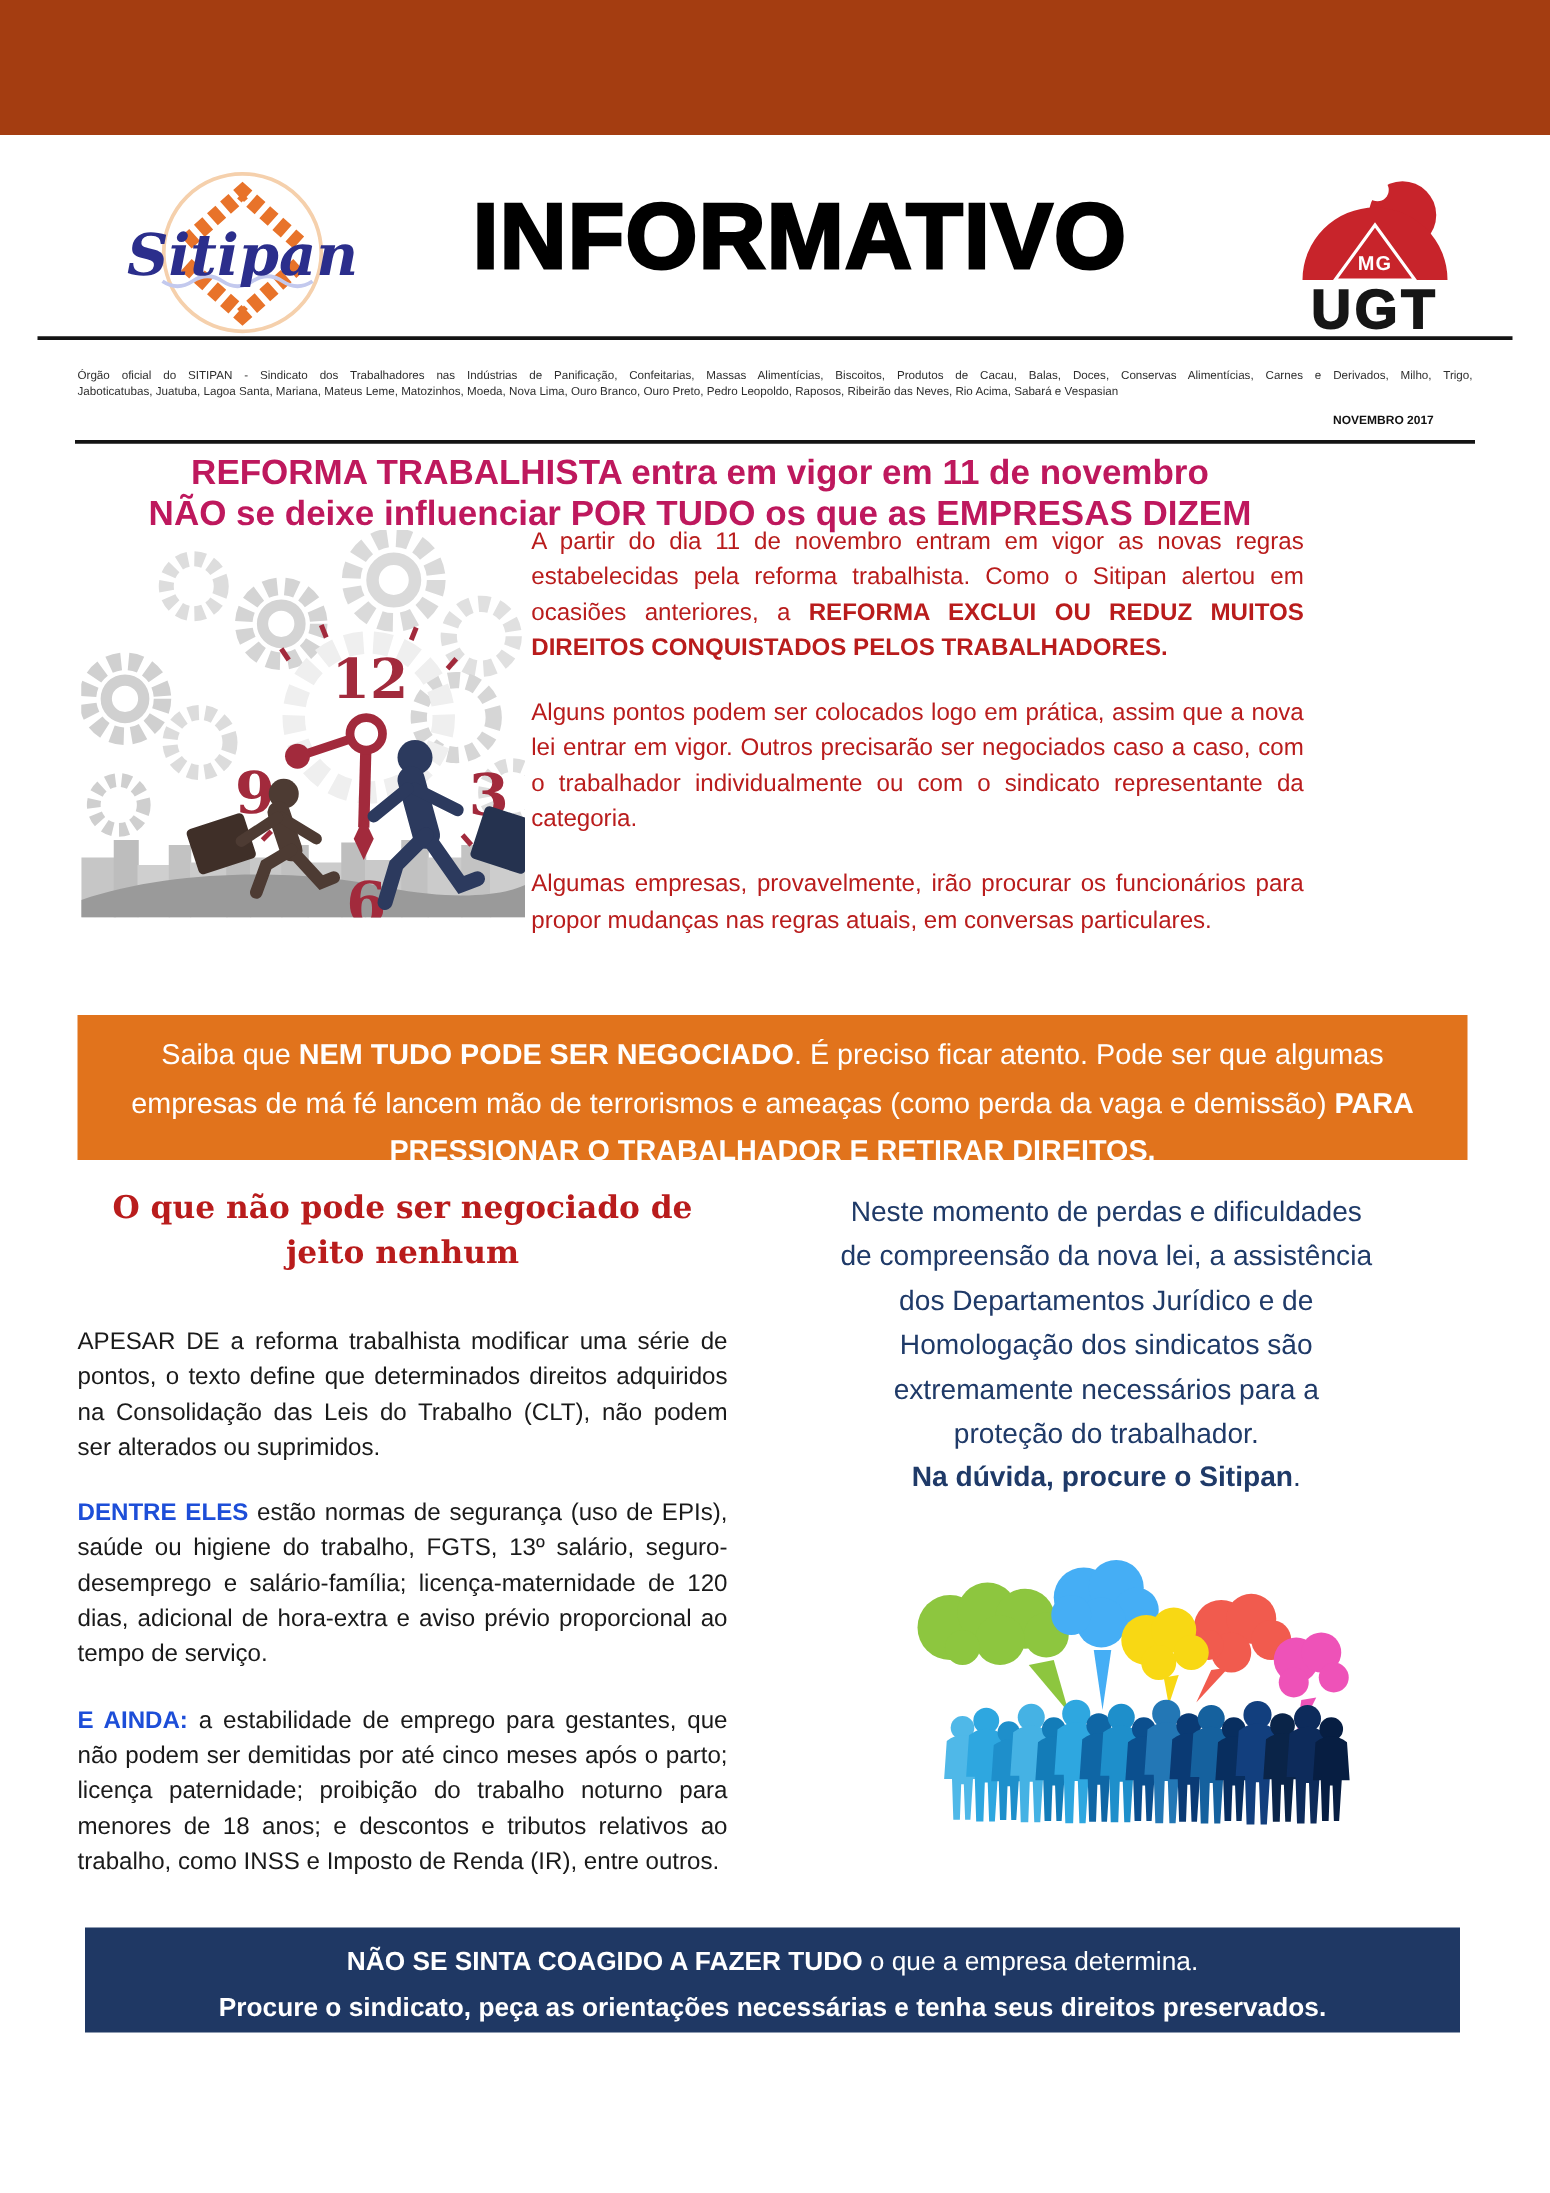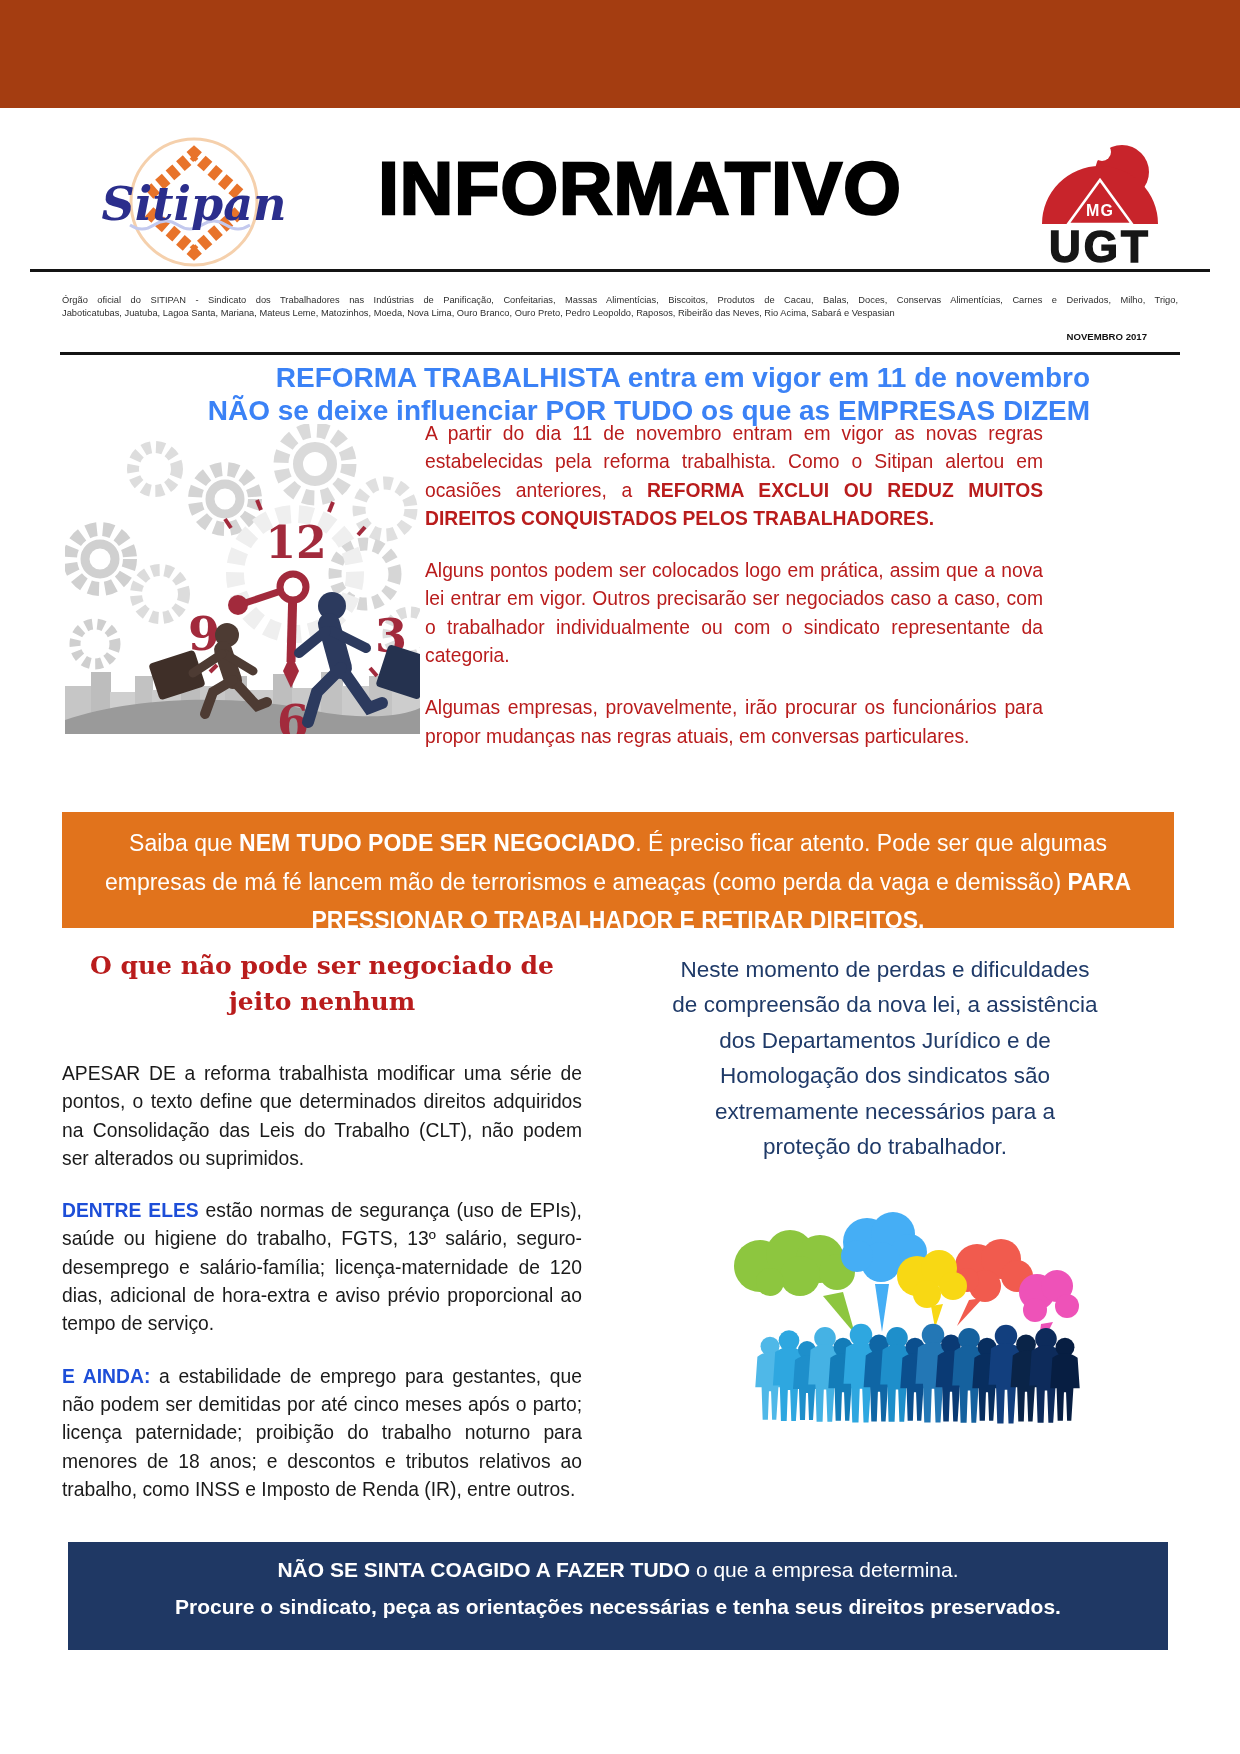--- a/index.html
+++ b/index.html
@@ -9,33 +9,33 @@
   .sitipan-logo{position:absolute;left:92px;top:130px;}
   .title{position:absolute;left:300px;top:146px;width:680px;text-align:center;font-size:74px;font-weight:bold;color:#000;margin:0;letter-spacing:1px;-webkit-text-stroke:2.5px #000;}
   .ugt-logo{position:absolute;left:1030px;top:140px;}
   .rule{position:absolute;background:#141414;height:3px;}
   .rule-header{left:30px;top:269px;width:1180px;}
   .rule-date{left:60px;top:352px;width:1120px;}
   .org-text{position:absolute;left:62px;top:294px;width:1116px;color:#2e2e2e;font-size:9.3px;}
   .org-line{line-height:13.4px;}
   .jl{text-align:justify;text-align-last:justify;}
   .issue-date{position:absolute;right:93px;top:331px;font-size:9.6px;font-weight:bold;color:#111;}
-  .headline{position:absolute;left:30px;top:361px;width:1060px;text-align:right;font-size:28px;font-weight:bold;line-height:33px;color:#3b82f6;}
+  .headline{position:absolute;left:30px;top:361px;width:1060px;text-align:center;font-size:28px;font-weight:bold;line-height:33px;color:#be185d;}
   .clock-illustration{position:absolute;left:65px;top:424px;}
   .intro{position:absolute;left:425px;top:420px;width:618px;font-size:19.3px;line-height:28.3px;color:#b91c1c;text-align:justify;}
   .intro p{margin:0 0 24px 0;}
   .orange-banner{position:absolute;left:62px;top:812px;width:1112px;height:116px;background:#E1731C;color:#fff;font-size:23px;line-height:38.5px;text-align:center;padding:12px 36px;box-sizing:border-box;}
   .col-left{position:absolute;left:62px;top:948px;width:520px;color:#1a1a1a;}
   .col-left h2{font-family:"DejaVu Serif","Liberation Serif",serif;font-size:25px;line-height:36px;text-align:center;margin:0 0 40px 0;color:#b91c1c;font-weight:bold;}
   .col-left p{font-size:19.3px;line-height:28.3px;text-align:justify;margin:0 0 24px 0;}
   .accent{color:#1d4ed8;}
   .col-right{position:absolute;left:670px;top:952px;width:430px;}
   .blue-text,.blue-bold{color:#1F3A68;font-size:22.5px;line-height:35.4px;text-align:center;}
   .bubbles{display:block;margin:40px auto 0;}
-  .footer-banner{position:absolute;left:68px;top:1542px;width:1100px;height:108px;background:#1F3864;color:#fff;text-align:center;font-size:21px;line-height:37px;padding-top:9px;box-sizing:border-box;}
+  .footer-banner{position:absolute;left:68px;top:1542px;width:1100px;height:84px;background:#1F3864;color:#fff;text-align:center;font-size:21px;line-height:37px;padding-top:9px;box-sizing:border-box;}
   .footer-banner .f3{font-weight:bold;}
 </style>
 </head>
 <body>
 
 <div class="page">
 
   <div class="top-bar"></div>
 
   <svg class="sitipan-logo" width="205" height="145" viewBox="0 0 205 145">
@@ -159,20 +159,21 @@
 
   <div class="col-left">
     <h2>O que não pode ser negociado de jeito nenhum</h2>
     <p>APESAR DE a reforma trabalhista modificar uma série de pontos, o texto define que determinados direitos adquiridos na Consolidação das Leis do Trabalho (CLT), não podem ser alterados ou suprimidos.</p>
     <p><strong class="accent">DENTRE ELES</strong><span> estão normas de segurança (uso de EPIs), saúde ou higiene do trabalho, FGTS, 13º salário, seguro-desemprego e salário-família; licença-maternidade de 120 dias, adicional de hora-extra e aviso prévio proporcional ao tempo de serviço.</span></p>
     <p><strong class="accent">E AINDA:</strong><span> a estabilidade de emprego para gestantes, que não podem ser demitidas por até cinco meses após o parto; licença paternidade; proibição do trabalho noturno para menores de 18 anos; e descontos e tributos relativos ao trabalho, como INSS e Imposto de Renda (IR), entre outros.</span></p>
   </div>
 
   <div class="col-right">
     <div class="blue-text">Neste momento de perdas e dificuldades de compreensão da nova lei, a assistência dos Departamentos Jurídico e de Homologação dos sindicatos são extremamente necessários para a proteção do trabalhador.</div>
+    <div class="blue-bold"><strong>Na dúvida, procure o Sitipan</strong><span>.</span></div>
 
     <svg class="bubbles" width="400" height="230" viewBox="0 0 400 230">
       <defs>
         <g id="person">
           <circle cx="0" cy="-36" r="9"></circle>
           <path d="M-12,-26 Q0,-35 12,-26 L14,3 L8,3 L6,34 L2,34 L1,7 L-1,7 L-2,34 L-7,34 L-8,3 L-14,3 Z"></path>
         </g>
       </defs>
       <g fill="#8DC63F">
         <polygon points="138,92 158,88 170,130"></polygon>

